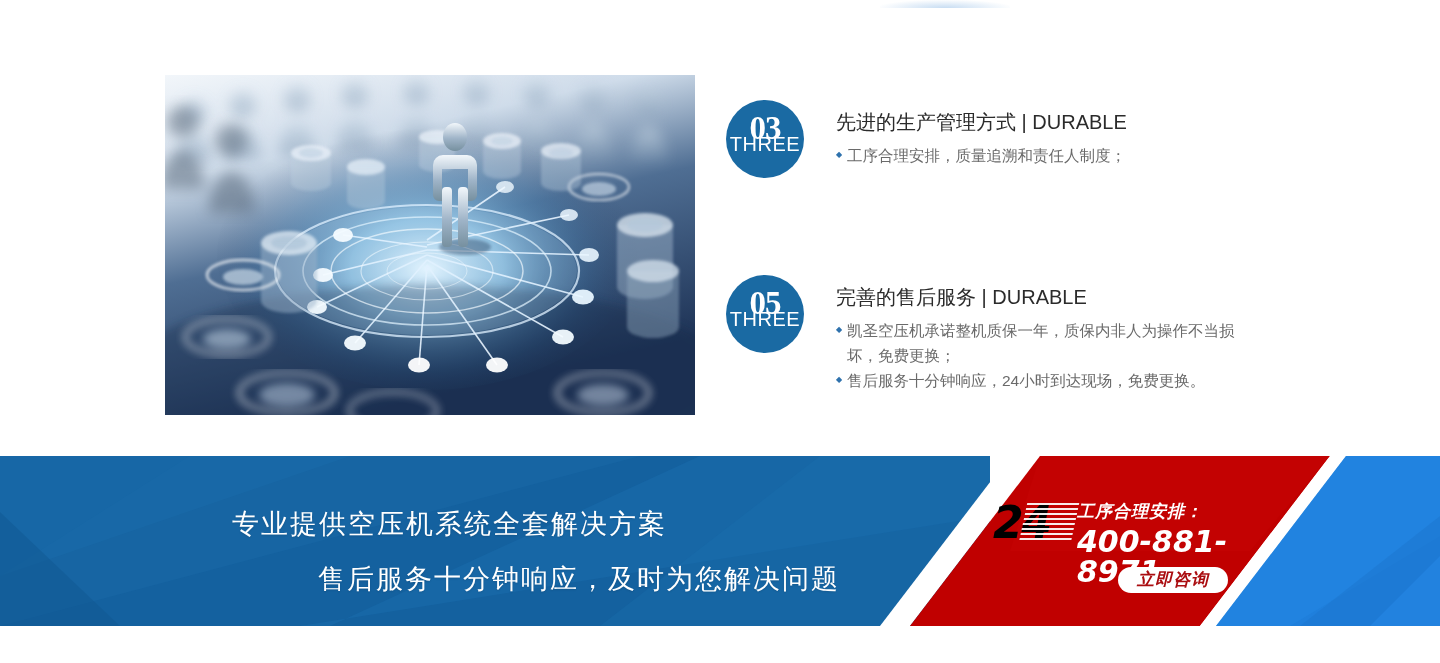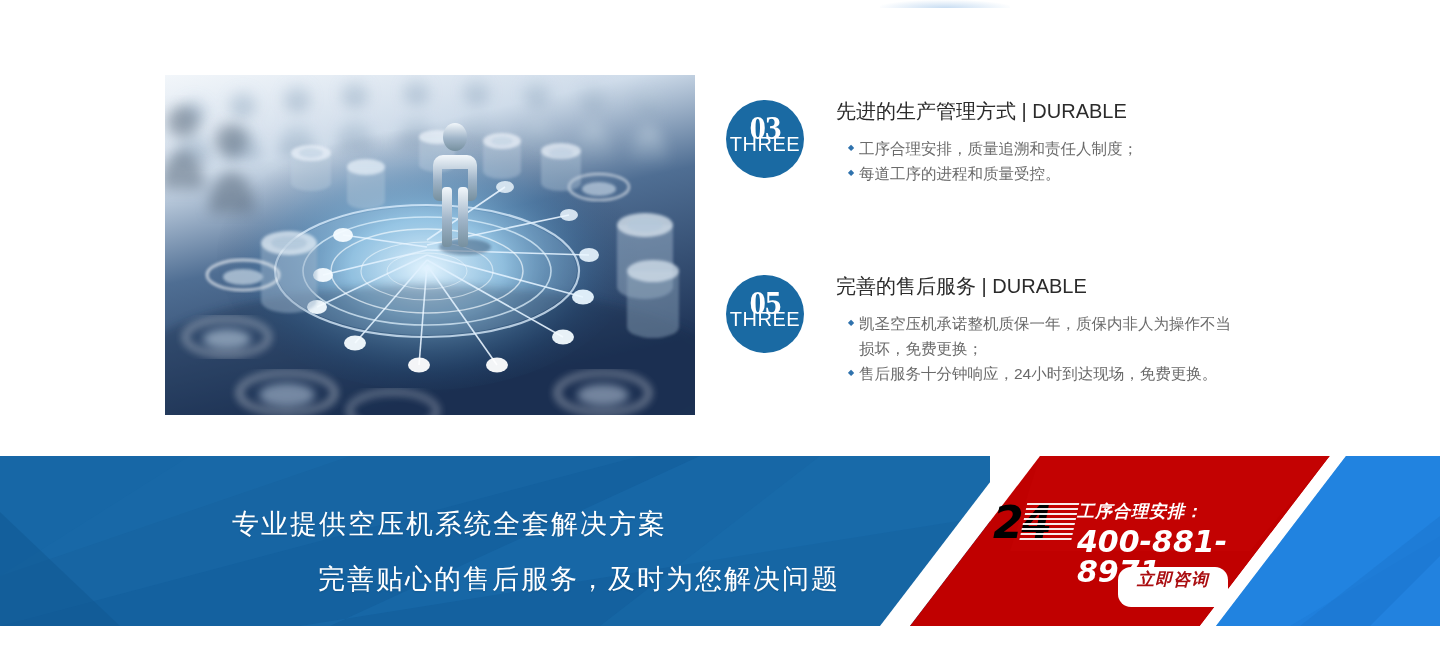--- a/index.html
+++ b/index.html
@@ -83,26 +83,26 @@
   .feature-text {
     position: absolute;
     left: 110px;
     top: -2px;
     width: 410px;
   }
   .feature-title {
     font-size: 20px;
     color: #2b2b2b;
     line-height: 1.3;
-    margin: 0 0 8px 0;
+    margin: 11px 0 8px 0;
     font-weight: normal;
     white-space: nowrap;
   }
   .feature-list {
-    margin: 12px;
+    margin: 0;
     padding: 0;
     list-style: none;
   }
   .feature-list li {
     font-size: 15.5px;
     color: #6a6a6a;
     line-height: 1.62;
     position: relative;
     padding-left: 11px;
     text-indent: 0;
@@ -204,21 +204,21 @@
     color: #ffffff;
     line-height: 1;
     letter-spacing: 0px;
     font-family: "DejaVu Sans", sans-serif;
   }
   .hl-button {
     position: absolute;
     left: 133px;
     top: 72px;
     width: 110px;
-    height: 40px;
+    height: 26px;
     border-radius: 13px;
     background: #ffffff;
     color: #aa0d10;
     font-size: 17px;
     font-weight: bold;
     font-style: italic;
     line-height: 26px;
     text-align: center;
     letter-spacing: 1px;
     box-sizing: border-box;
@@ -451,21 +451,20 @@
 
 <div class="feature-block b1">
   <div class="badge">
     <div class="badge-num">03</div>
     <div class="badge-word">THREE</div>
   </div>
   <div class="feature-text">
     <h3 class="feature-title">先进的生产管理方式 | DURABLE</h3>
     <ul class="feature-list">
       <li>工序合理安排，质量追溯和责任人制度；</li>
-      <li>每道工序的进程和质量受控。</li>
     </ul>
   </div>
 </div>
 
 <div class="feature-block b2">
   <div class="badge">
     <div class="badge-num">05</div>
     <div class="badge-word">THREE</div>
   </div>
   <div class="feature-text">
@@ -503,21 +502,21 @@
 
     <polygon points="1216,170 1346,0 1440,0 1440,170" fill="#1f7fdc"></polygon>
     <polygon points="1346,0 1440,0 1440,80 1290,170 1216,170" fill="#2286e4" opacity="0.55"></polygon>
     <polygon points="1440,60 1440,170 1300,170" fill="#1b75ce" opacity="0.5"></polygon>
     <polygon points="1370,170 1440,100 1440,170" fill="#2a8bea" opacity="0.45"></polygon>
   </svg>
 </div>
 
 <div class="slogan">
   <div class="slogan-line l1">专业提供空压机系统全套解决方案</div>
-  <div class="slogan-line l2">完善贴心的售后服务，及时为您解决问题</div>
+  <div class="slogan-line l2">售后服务十分钟响应，及时为您解决问题</div>
 </div>
 
 <div class="hotline">
   <div class="hl-24">24</div>
   <div class="hl-24-stripes"></div>
   <div class="hl-sub">工序合理安排：</div>
   <div class="hl-number">400-881-8971</div>
   <div class="hl-button">立即咨询</div>
 </div>
 

